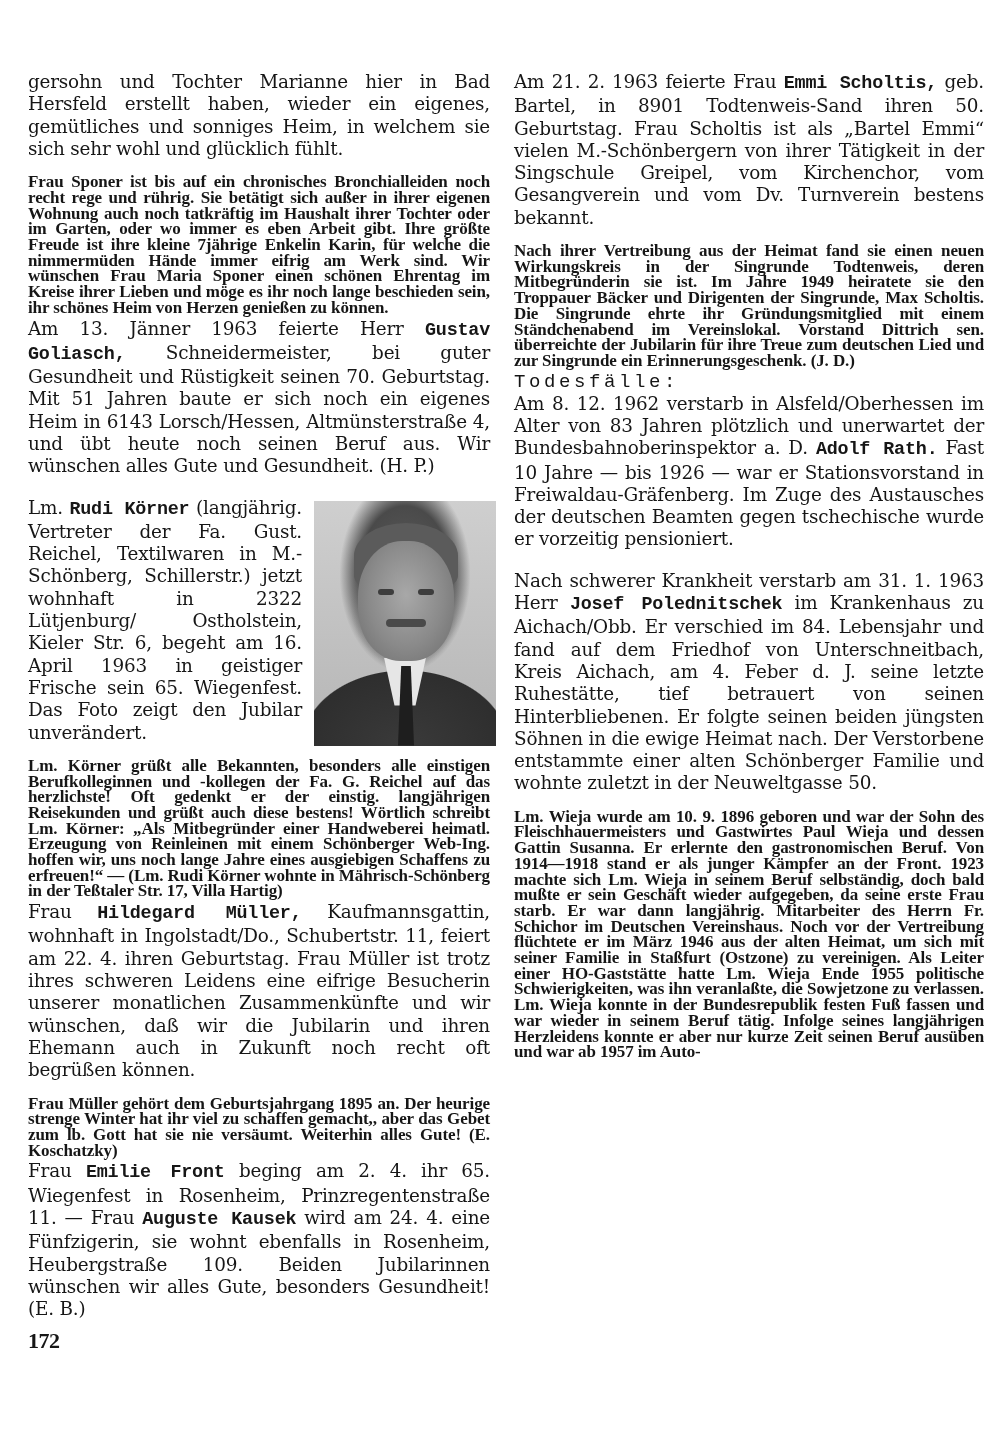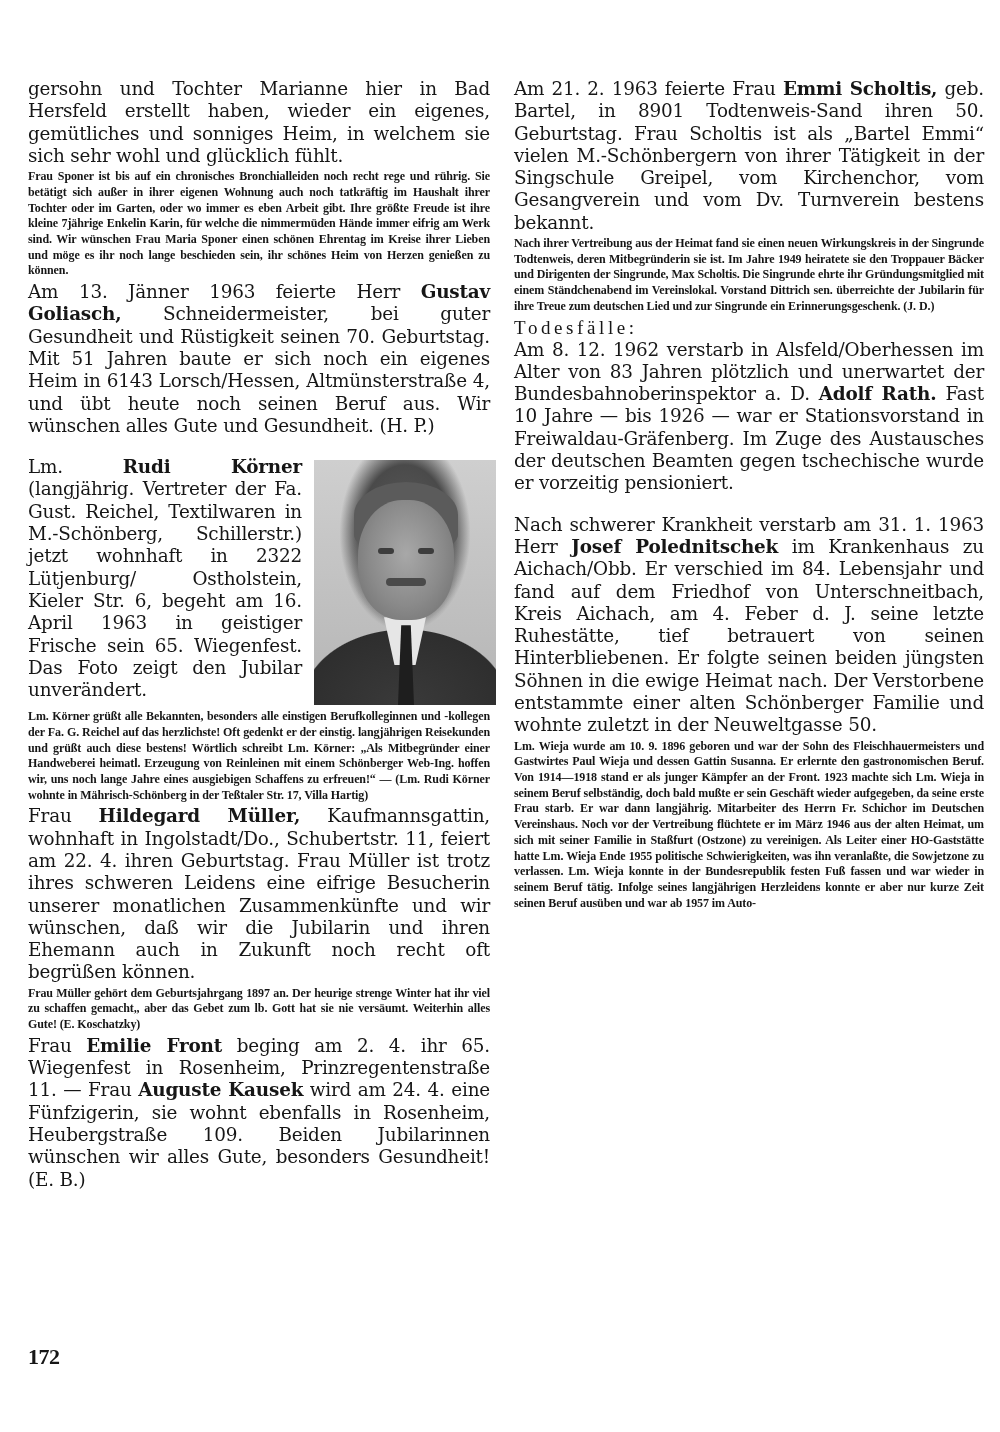--- a/index.html
+++ b/index.html
@@ -1,45 +1,45 @@
 <!DOCTYPE html>
 <html><head>
 <meta charset="utf-8">
 <style>
   html, body { margin: 0; padding: 0; background: #ffffff; }
   body { width: 1000px; height: 1432px; position: relative; overflow: hidden; color: #161616; }
-  .col { position: absolute; top: 78px; width: 462px; }
+  .col { position: absolute; top: 71px; width: 462px; }
   .col-left { left: 28px; }
   .col-right { left: 514px; width: 470px; }
   p { margin: 0; text-align: justify; hyphens: manual; }
   .big { font-family: "DejaVu Serif", serif; font-size: 18.4px; line-height: 22.3px; letter-spacing: -0.2px; }
-  .small { font-family: "Liberation Serif", serif; font-weight: bold; font-size: 12px; line-height: 15.7px; letter-spacing: -0.1px; margin-top: 2px; margin-bottom: 2px; }
+  .small { font-family: "Liberation Serif", serif; font-weight: bold; font-size: 17px; line-height: 15.7px; letter-spacing: -0.1px; margin-top: 14px; margin-bottom: 2px; }
   .big + .big { margin-top: 19px; }
-  b { font-weight: bold; }
-  .heading { font-family: Liberation Serif, serif; font-size: 19px; letter-spacing: 3.6px; line-height: 22px; margin-top: 1px; }
+  b { font-weight: bold; font-family: Liberation Mono, monospace; }
+  .heading { font-family: Liberation Mono, monospace; font-size: 19px; letter-spacing: 3.6px; line-height: 22px; margin-top: 1px; }
   .photo-wrap { float: right; width: 182px; height: 245px; margin: 4px -6px 4px 12px; }
   .photo { width: 182px; height: 245px; position: relative; overflow: hidden;
     background:
       radial-gradient(ellipse 30% 26% at 50% 42%, #9a9a9a 0%, #7a7a7a 60%, transparent 100%),
       radial-gradient(ellipse 36% 40% at 50% 30%, #5d5d5d 0%, #4a4a4a 70%, transparent 100%),
       linear-gradient(#cfcfcf, #b5b5b5); }
   .photo .shoulders { position: absolute; left: 0; right: 0; bottom: 0; height: 100px;
     background: radial-gradient(ellipse 75% 100% at 50% 100%, #3a3a3a 0%, #2e2e2e 75%, transparent 76%); }
   .photo .collar { position: absolute; left: 70px; width: 42px; bottom: 40px; height: 48px;
     background: #e6e6e6; clip-path: polygon(0 0, 100% 0, 75% 100%, 25% 100%); }
   .photo .tie { position: absolute; left: 84px; width: 16px; bottom: 0; height: 80px; background: #1e1e1e;
     clip-path: polygon(20% 0, 80% 0, 100% 100%, 0 100%); }
   .photo .face { position: absolute; left: 44px; top: 40px; width: 96px; height: 120px; border-radius: 46% 46% 44% 44%;
     background: radial-gradient(ellipse at 50% 45%, #a8a8a8 0%, #8a8a8a 55%, #6c6c6c 100%); }
   .photo .hair { position: absolute; left: 40px; top: 22px; width: 104px; height: 66px; border-radius: 50% 50% 20% 20%;
     background: #5b5b5b; }
   .photo .mustache { position: absolute; left: 72px; top: 118px; width: 40px; height: 8px; border-radius: 4px; background: #4a4a4a; }
   .photo .eye-l, .photo .eye-r { position: absolute; top: 88px; width: 16px; height: 6px; border-radius: 3px; background: #3d3d3d; }
   .photo .eye-l { left: 64px; } .photo .eye-r { left: 104px; }
-  .page-number { position: absolute; left: 28px; top: 1328px; font-family: "Liberation Serif", serif; font-weight: bold; font-size: 22px; letter-spacing: -0.5px; margin-top: 16px; }
+  .page-number { position: absolute; left: 28px; top: 1328px; font-family: "Liberation Serif", serif; font-weight: bold; font-size: 22px; letter-spacing: -0.5px; }
 </style>
 </head>
 <body>
 
 <div class="col col-left">
   <p class="big">gersohn und Tochter Marianne hier in Bad Hersfeld erstellt haben, wieder ein eigenes, gemütliches und sonniges Heim, in welchem sie sich sehr wohl und glücklich fühlt.</p>
   <p class="small">Frau Sponer ist bis auf ein chronisches Bronchialleiden noch recht rege und rührig. Sie betätigt sich außer in ihrer eigenen Wohnung auch noch tatkräftig im Haushalt ihrer Tochter oder im Garten, oder wo immer es eben Arbeit gibt. Ihre größte Freude ist ihre kleine 7jährige Enkelin Karin, für welche die nimmermüden Hände immer eifrig am Werk sind. Wir wünschen Frau Maria Sponer einen schönen Ehrentag im Kreise ihrer Lieben und möge es ihr noch lange beschieden sein, ihr schönes Heim von Herzen genießen zu können.</p>
   <p class="big"><span>Am 13. Jänner 1963 feierte Herr </span><b>Gustav Goliasch,</b><span> Schneidermeister, bei guter Gesundheit und Rüstigkeit seinen 70. Geburtstag. Mit 51 Jahren baute er sich noch ein eigenes Heim in 6143 Lorsch/Hessen, Altmünsterstraße 4, und übt heute noch seinen Beruf aus. Wir wünschen alles Gute und Gesundheit. (H. P.)</span></p>
   <p class="big"><span class="photo-wrap">
         <span class="photo" style="display:block" title="Portrait photo of Rudi Körner">
@@ -48,21 +48,21 @@
           <span class="collar"></span>
           <span class="tie"></span>
           <span class="face"></span>
           <span class="eye-l"></span>
           <span class="eye-r"></span>
           <span class="mustache"></span>
         </span>
       </span><span>Lm. </span><b>Rudi Körner</b><span> (langjährig. Vertreter der Fa. Gust. Reichel, Textilwaren in M.-Schönberg, Schillerstr.) jetzt wohnhaft in 2322 Lütjenburg/ Ostholstein, Kieler Str. 6, begeht am 16. April 1963 in geistiger Frische sein 65. Wiegenfest. Das Foto zeigt den Jubilar unverändert.</span></p>
   <p class="small" style="clear:both">Lm. Körner grüßt alle Bekannten, besonders alle einstigen Berufkolleginnen und -kollegen der Fa. G. Reichel auf das herzlichste! Oft gedenkt er der einstig. langjährigen Reisekunden und grüßt auch diese bestens! Wörtlich schreibt Lm. Körner: „Als Mitbegründer einer Handweberei heimatl. Erzeugung von Reinleinen mit einem Schönberger Web-Ing. hoffen wir, uns noch lange Jahre eines ausgiebigen Schaffens zu erfreuen!“ — (Lm. Rudi Körner wohnte in Mährisch-Schönberg in der Teßtaler Str. 17, Villa Hartig)</p>
   <p class="big"><span>Frau </span><b>Hildegard Müller,</b><span> Kaufmannsgattin, wohnhaft in Ingolstadt/Do., Schubertstr. 11, feiert am 22. 4. ihren Geburtstag. Frau Müller ist trotz ihres schweren Leidens eine eifrige Besucherin unserer monatlichen Zusammenkünfte und wir wünschen, daß wir die Jubilarin und ihren Ehemann auch in Zukunft noch recht oft begrüßen können.</span></p>
-  <p class="small">Frau Müller gehört dem Geburtsjahrgang 1897 an. Der heurige strenge Winter hat ihr viel zu schaffen gemacht,, aber das Gebet zum lb. Gott hat sie nie versäumt. Weiterhin alles Gute! (E. Koschatzky)</p>
+  <p class="small">Frau Müller gehört dem Geburtsjahrgang 1895 an. Der heurige strenge Winter hat ihr viel zu schaffen gemacht,, aber das Gebet zum lb. Gott hat sie nie versäumt. Weiterhin alles Gute! (E. Koschatzky)</p>
   <p class="big"><span>Frau </span><b>Emilie Front</b><span> beging am 2. 4. ihr 65. Wiegenfest in Rosenheim, Prinzregentenstraße 11. — Frau </span><b>Auguste Kausek</b><span> wird am 24. 4. eine Fünfzigerin, sie wohnt ebenfalls in Rosenheim, Heubergstraße 109. Beiden Jubilarinnen wünschen wir alles Gute, besonders Gesundheit! (E. B.)</span></p>
 </div>
 
 <div class="col col-right">
   <p class="big"><span>Am 21. 2. 1963 feierte Frau </span><b>Emmi Scholtis,</b><span> geb. Bartel, in 8901 Todtenweis-Sand ihren 50. Geburtstag. Frau Scholtis ist als „Bartel Emmi“ vielen M.-Schönbergern von ihrer Tätigkeit in der Singschule Greipel, vom Kirchenchor, vom Gesangverein und vom Dv. Turnverein bestens bekannt.</span></p>
   <p class="small">Nach ihrer Vertreibung aus der Heimat fand sie einen neuen Wirkungskreis in der Singrunde Todtenweis, deren Mitbegründerin sie ist. Im Jahre 1949 heiratete sie den Troppauer Bäcker und Dirigenten der Singrunde, Max Scholtis. Die Singrunde ehrte ihr Gründungsmitglied mit einem Ständchenabend im Vereinslokal. Vorstand Dittrich sen. überreichte der Jubilarin für ihre Treue zum deutschen Lied und zur Singrunde ein Erinnerungsgeschenk. (J. D.)</p>
   <div class="heading">Todesfälle:</div>
   <p class="big"><span>Am 8. 12. 1962 verstarb in Alsfeld/Oberhessen im Alter von 83 Jahren plötzlich und unerwartet der Bundesbahnoberinspektor a. D. </span><b>Adolf Rath.</b><span> Fast 10 Jahre — bis 1926 — war er Stationsvorstand in Freiwaldau-Gräfenberg. Im Zuge des Austausches der deutschen Beamten gegen tschechische wurde er vorzeitig pensioniert.</span></p>
   <p class="big"><span>Nach schwerer Krankheit verstarb am 31. 1. 1963 Herr </span><b>Josef Polednitschek</b><span> im Krankenhaus zu Aichach/Obb. Er verschied im 84. Lebensjahr und fand auf dem Friedhof von Unterschneitbach, Kreis Aichach, am 4. Feber d. J. seine letzte Ruhestätte, tief betrauert von seinen Hinterbliebenen. Er folgte seinen beiden jüngsten Söhnen in die ewige Heimat nach. Der Verstorbene entstammte einer alten Schönberger Familie und wohnte zuletzt in der Neuweltgasse 50.</span></p>
   <p class="small">Lm. Wieja wurde am 10. 9. 1896 geboren und war der Sohn des Fleischhauermeisters und Gastwirtes Paul Wieja und dessen Gattin Susanna. Er erlernte den gastronomischen Beruf. Von 1914—1918 stand er als junger Kämpfer an der Front. 1923 machte sich Lm. Wieja in seinem Beruf selbständig, doch bald mußte er sein Geschäft wieder aufgegeben, da seine erste Frau starb. Er war dann langjährig. Mitarbeiter des Herrn Fr. Schichor im Deutschen Vereinshaus. Noch vor der Vertreibung flüchtete er im März 1946 aus der alten Heimat, um sich mit seiner Familie in Staßfurt (Ostzone) zu vereinigen. Als Leiter einer HO-Gaststätte hatte Lm. Wieja Ende 1955 politische Schwierigkeiten, was ihn veranlaßte, die Sowjetzone zu verlassen. Lm. Wieja konnte in der Bundesrepublik festen Fuß fassen und war wieder in seinem Beruf tätig. Infolge seines langjährigen Herzleidens konnte er aber nur kurze Zeit seinen Beruf ausüben und war ab 1957 im Auto-</p>

